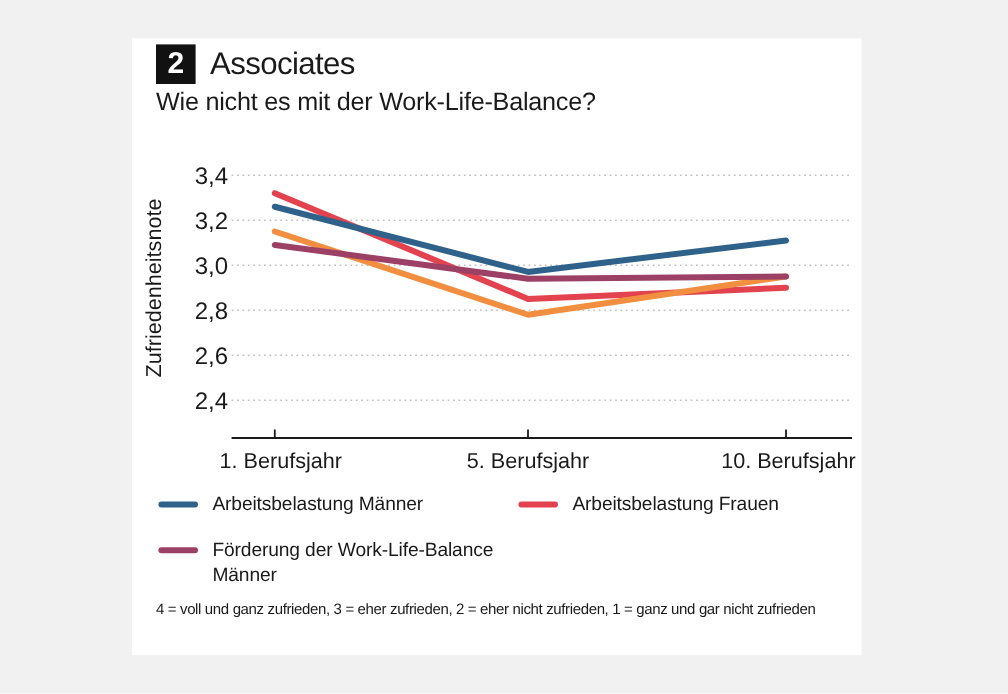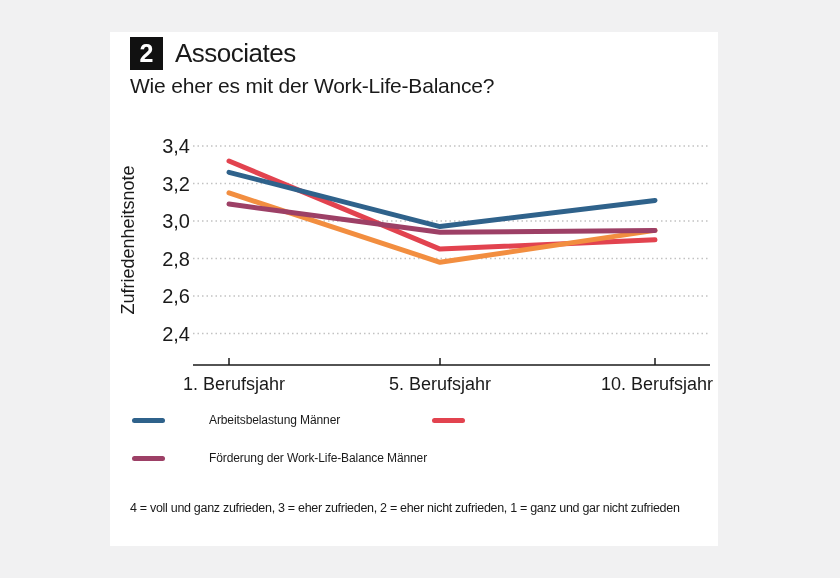--- a/index.html
+++ b/index.html
@@ -34,38 +34,38 @@
   .legend {
     position:absolute; left:22px; top:378px; width:575px;
     display:grid; grid-template-columns:300px auto; row-gap:17px; column-gap:0;
   }
   .legend-item { display:flex; align-items:flex-start; gap:12px; }
   .swatch {
     width:33px; height:5px; border-radius:2.5px; flex:none; margin-top:8px;
     background:#999;
   }
   .legend-label {
-    font-size:12px; line-height:21px; max-width:252px; letter-spacing:-0.1px;margin-left:32px;
+    font-size:16px; line-height:21px; max-width:252px; letter-spacing:-0.1px;
   }
   .footnote {
     position:absolute; left:20px; top:466px; width:582px;
     font-size:12.5px; line-height:21px; letter-spacing:-0.3px;
     white-space:nowrap;
   }
 </style>
 </head>
 <body>
 
 <div class="card">
 
   <div class="header-row">
     <div class="badge">2</div>
     <div class="title">Associates</div>
   </div>
-  <div class="subtitle">Wie eher es mit der Work-Life-Balance?</div>
+  <div class="subtitle">Wie nicht es mit der Work-Life-Balance?</div>
 
   <svg class="chart" width="608" height="272" viewBox="0 0 608 272">
       <line x1="83" y1="14" x2="600" y2="14" stroke="#c2c2c2" stroke-width="1.3" stroke-dasharray="1.5 3"></line>
       <text x="80" y="21" text-anchor="end" font-size="20" fill="#1a1a1a">3,4</text>
       <line x1="83" y1="51.49999999999995" x2="600" y2="51.49999999999995" stroke="#c2c2c2" stroke-width="1.3" stroke-dasharray="1.5 3"></line>
       <text x="80" y="58.49999999999995" text-anchor="end" font-size="20" fill="#1a1a1a">3,2</text>
       <line x1="83" y1="88.99999999999999" x2="600" y2="88.99999999999999" stroke="#c2c2c2" stroke-width="1.3" stroke-dasharray="1.5 3"></line>
       <text x="80" y="95.99999999999999" text-anchor="end" font-size="20" fill="#1a1a1a">3,0</text>
       <line x1="83" y1="126.50000000000001" x2="600" y2="126.50000000000001" stroke="#c2c2c2" stroke-width="1.3" stroke-dasharray="1.5 3"></line>
       <text x="80" y="133.5" text-anchor="end" font-size="20" fill="#1a1a1a">2,8</text>
@@ -87,20 +87,21 @@
       <polyline points="119,40.3 330,94.6 545,68.4" fill="none" stroke="#2f628b" stroke-width="5" stroke-linecap="round" stroke-linejoin="round"></polyline>
     </svg>
 
   <div class="legend">
     <div class="legend-item">
       <span class="swatch" style="background: rgb(47, 98, 139);"></span>
       <span class="legend-label">Arbeitsbelastung Männer</span>
     </div>
     <div class="legend-item">
       <span class="swatch" style="background: rgb(226, 67, 79);"></span>
+      <span class="legend-label">Arbeitsbelastung Frauen</span>
     </div>
     <div class="legend-item">
       <span class="swatch" style="background: rgb(157, 64, 102);"></span>
       <span class="legend-label">Förderung der Work-Life-Balance Männer</span>
     </div>
   </div>
 
   <div class="footnote">
     <div>4 = voll und ganz zufrieden, 3 = eher zufrieden, 2 = eher nicht zufrieden, 1 = ganz und gar nicht zufrieden</div>
   </div>

